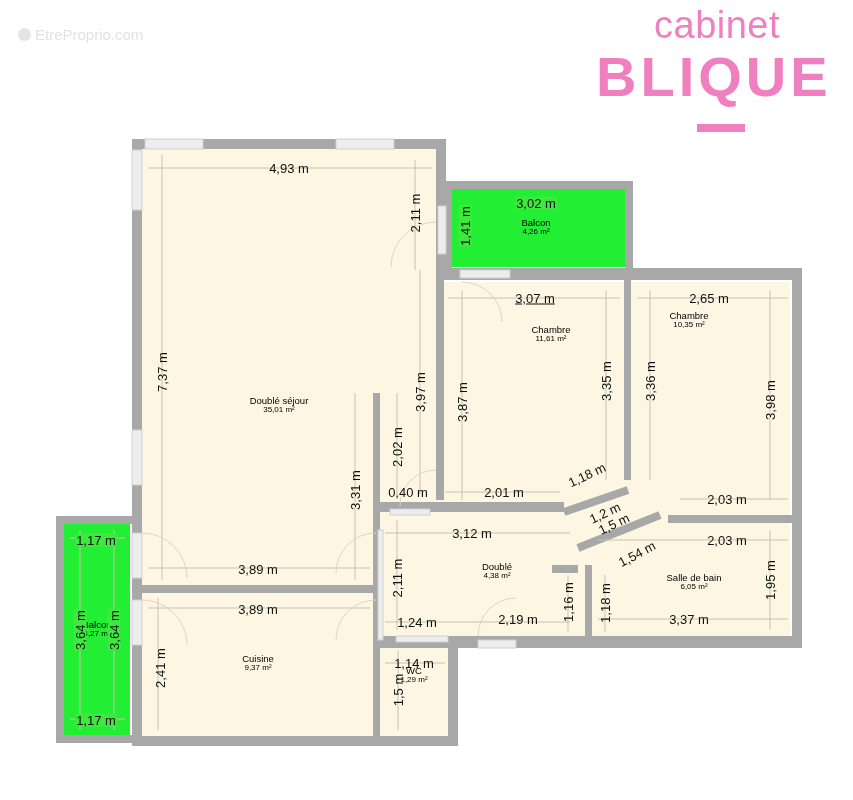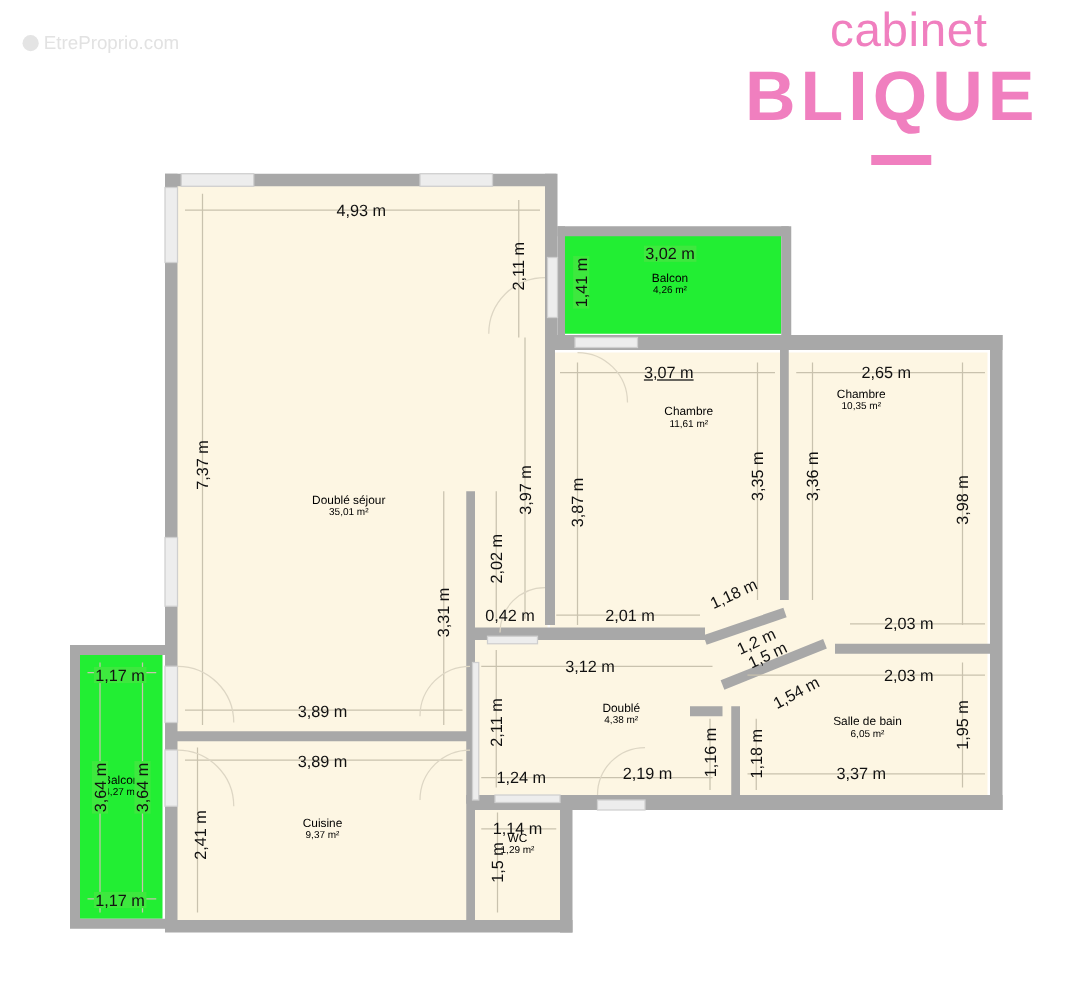--- a/index.html
+++ b/index.html
@@ -1,20 +1,20 @@
 <!DOCTYPE html>
 <html><head>
 <meta charset="utf-8">
 <style>
   html,body{margin:0;padding:0;background:#ffffff;}
   body{width:853px;height:800px;position:relative;overflow:hidden;font-family:"Liberation Sans",sans-serif;}
   .watermark{position:absolute;left:18px;top:26px;font-size:15px;color:#e2e2e2;display:flex;align-items:center;gap:4px;}
   .wm-dot{width:13px;height:13px;border-radius:50%;background:#e4e4e4;display:inline-block;}
   .logo{position:absolute;left:596px;top:4px;width:250px;height:130px;color:#f07fbf;}
-  .logo-top{position:absolute;left:68px;top:0;font-size:38px;letter-spacing:0.5px;}
+  .logo-top{position:absolute;left:58px;top:0;font-size:38px;letter-spacing:0.5px;}
   .logo-main{position:absolute;left:0;top:40px;font-size:56px;font-weight:bold;letter-spacing:4px;}
   .logo-bar{position:absolute;left:101px;top:120px;width:48px;height:8px;background:#f07fbf;}
   svg{position:absolute;left:0;top:0;}
   .lbl{position:absolute;font-size:13px;color:#111;white-space:nowrap;transform:translate(-50%,-50%);background:transparent;line-height:1;}
   .lbl.v{transform:translate(-50%,-50%) rotate(-90deg);}
   .lbl.rot{transform:translate(-50%,-50%) rotate(-25deg);}
   .lbl.rot2{transform:translate(-50%,-50%) rotate(-28deg);}
   .lbl.ongreen{background:#3ee83e;padding:0 1px;}
   .room{position:absolute;transform:translate(-50%,-50%);text-align:center;color:#000000;line-height:1.1;}
   .room .n{font-size:9.5px;display:block;}
@@ -183,21 +183,21 @@
   <span class="n">Balcon</span>
   <span class="a">4,27 m²</span>
 </div>
 
 <span class="lbl" style="left:289px;top:168px;">4,93 m</span>
 <span class="lbl v" style="left:162px;top:372px;">7,37 m</span>
 <span class="lbl v" style="left:415px;top:213px;">2,11 m</span>
 <span class="lbl v" style="left:420px;top:392px;">3,97 m</span>
 <span class="lbl v" style="left:355px;top:490px;">3,31 m</span>
 <span class="lbl v" style="left:397px;top:447px;">2,02 m</span>
-<span class="lbl" style="left:408px;top:492px;">0,42 m</span>
+<span class="lbl" style="left:408px;top:492px;">0,40 m</span>
 <span class="lbl" style="left:258px;top:569px;">3,89 m</span>
 
 <span class="lbl ongreen" style="left:536px;top:203px;">3,02 m</span>
 <span class="lbl v ongreen" style="left:465px;top:226px;">1,41 m</span>
 
 <span class="lbl" style="left:535px;top:298px;text-decoration:underline;">3,07 m</span>
 <span class="lbl v" style="left:462px;top:402px;">3,87 m</span>
 <span class="lbl v" style="left:606px;top:381px;">3,35 m</span>
 <span class="lbl" style="left:504px;top:492px;">2,01 m</span>
 <span class="lbl rot" style="left:587px;top:475px;">1,18 m</span>

